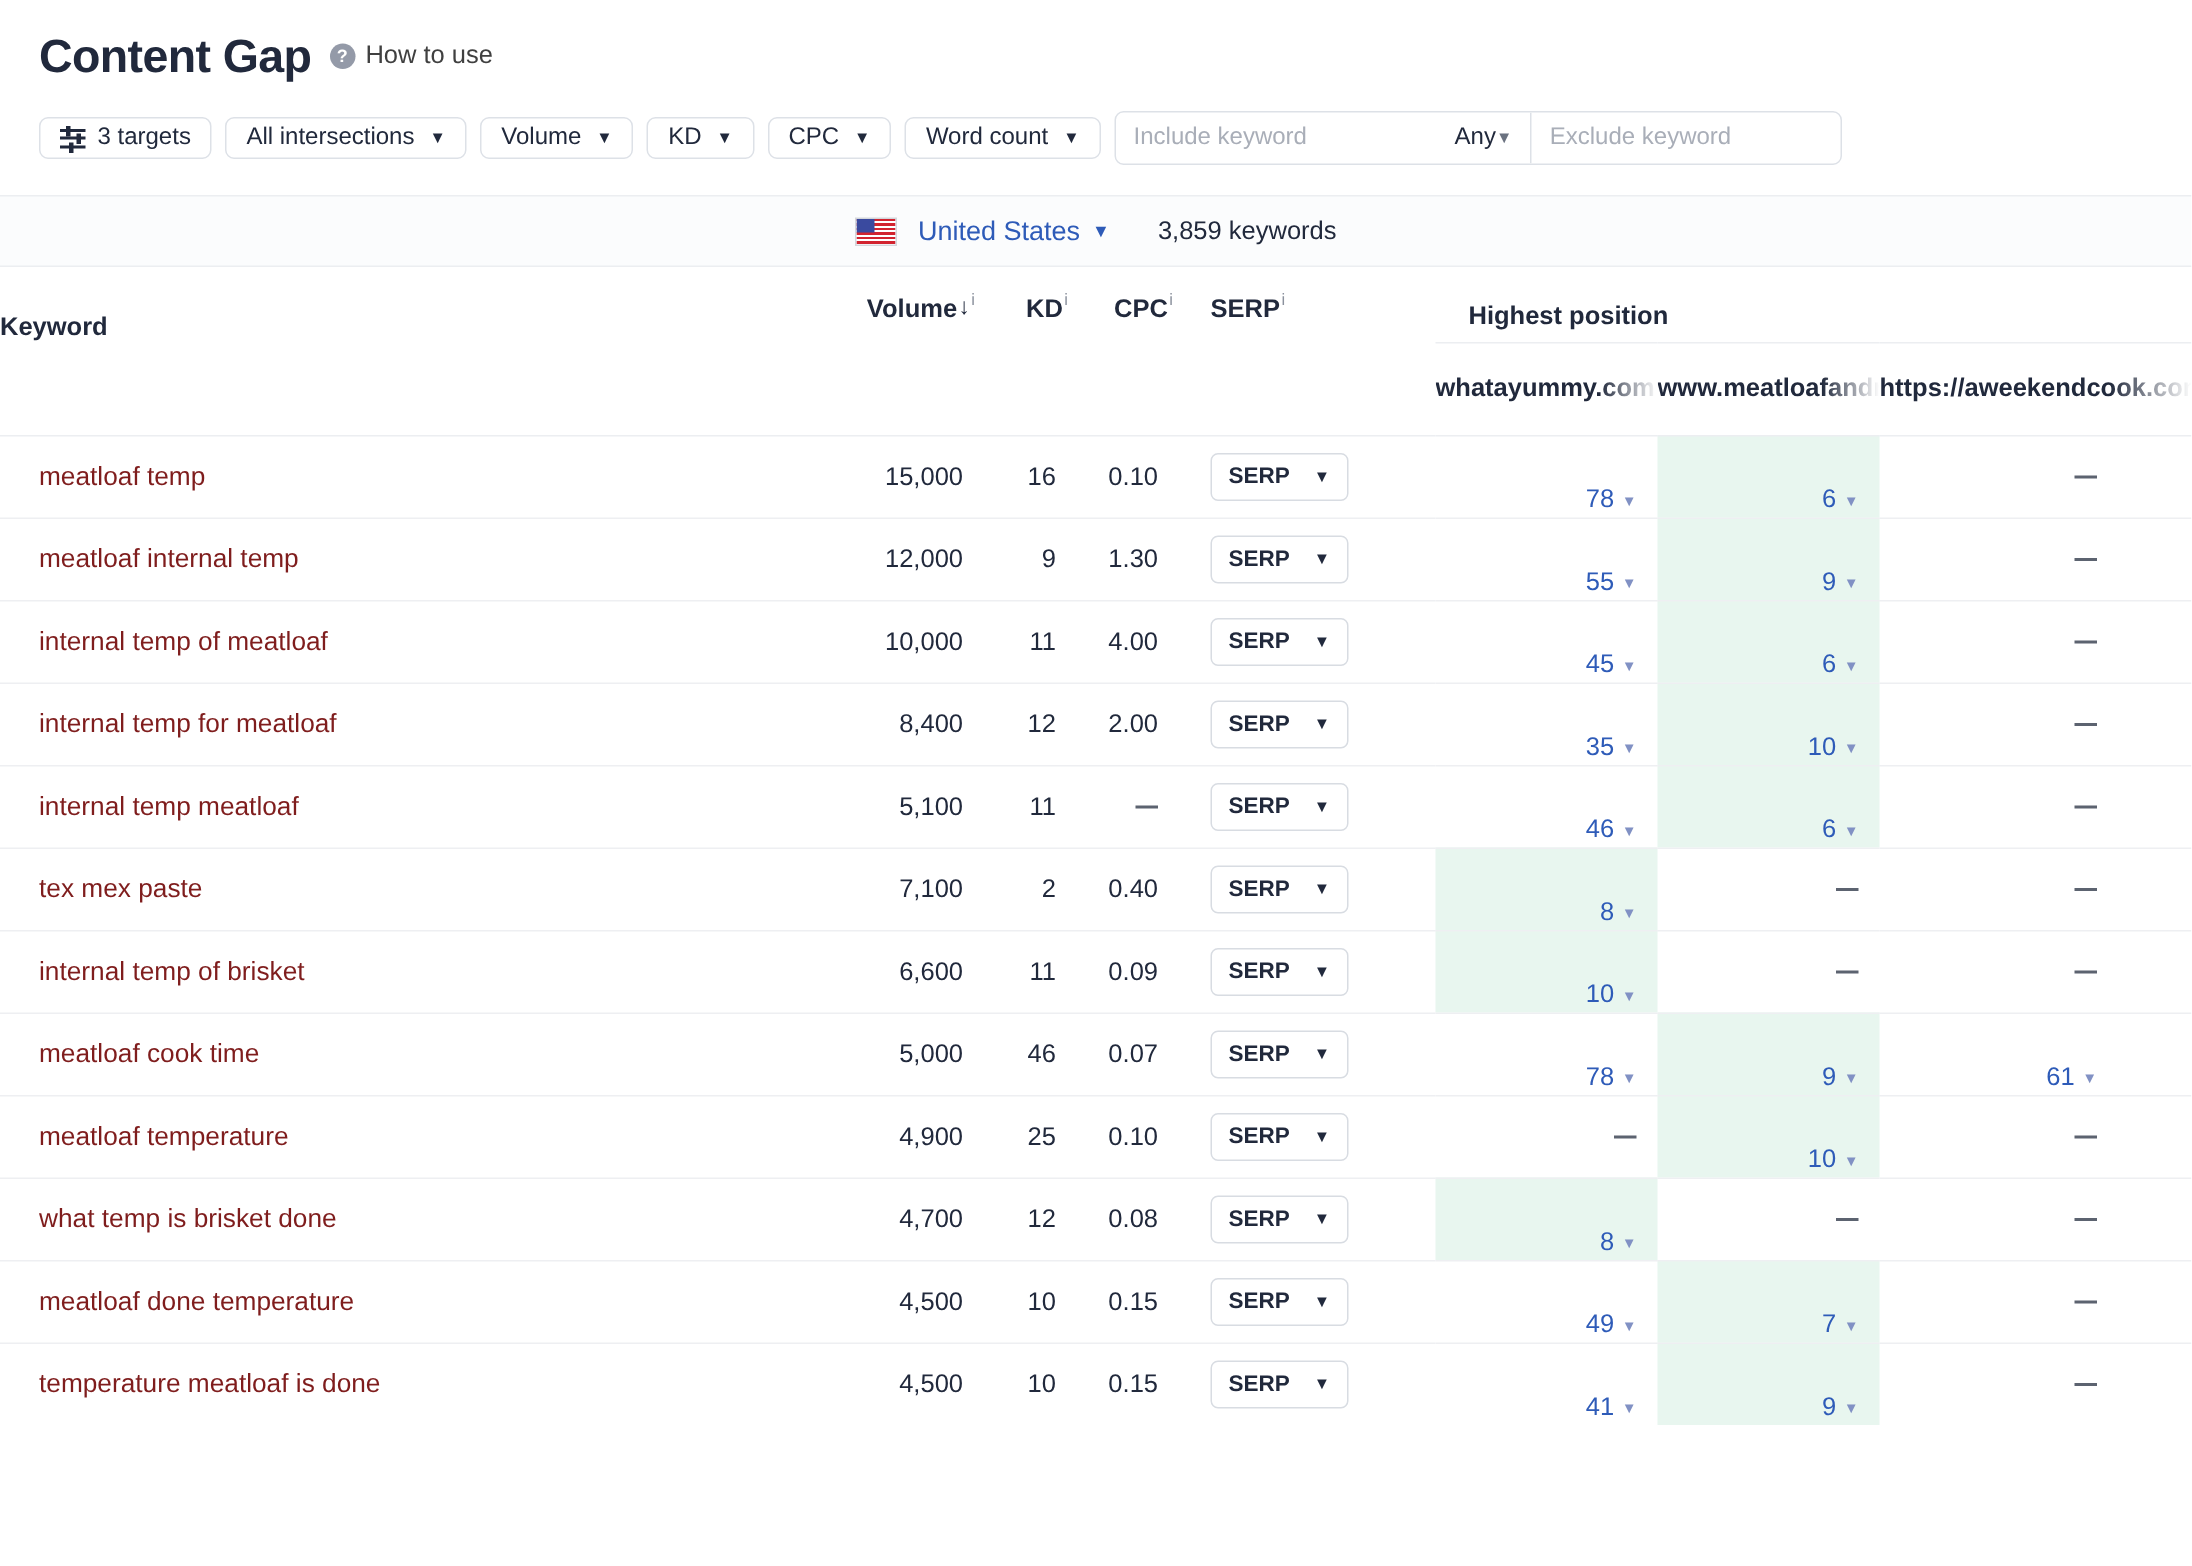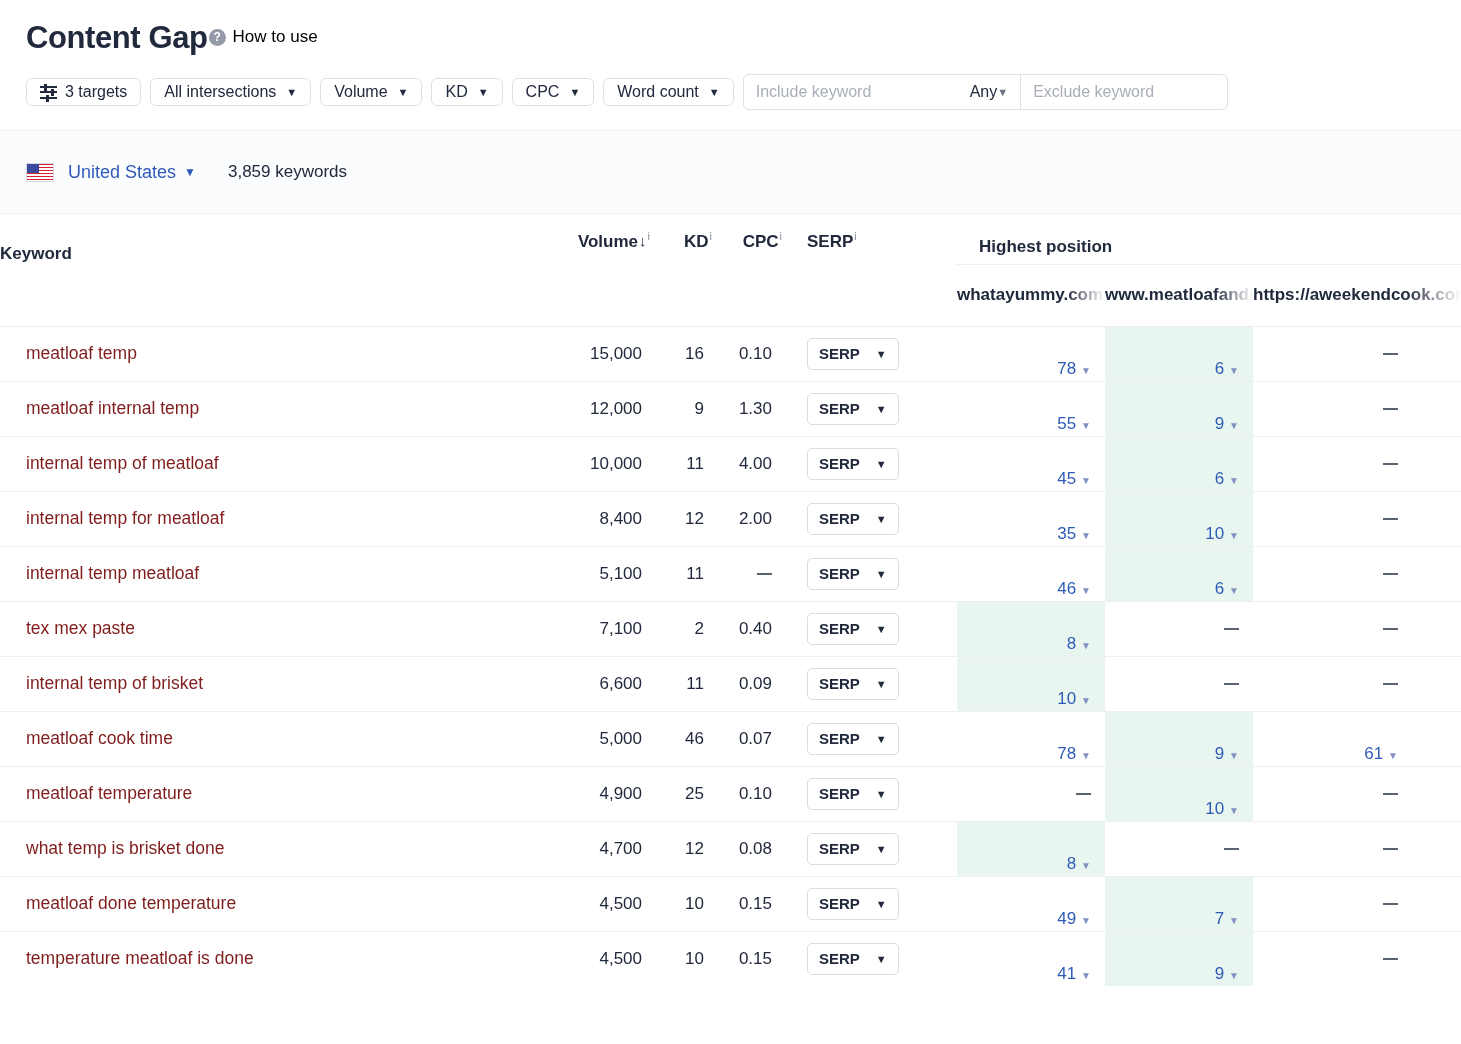--- a/index.html
+++ b/index.html
@@ -12,21 +12,21 @@
     overflow: hidden;
   }
 
   
   .page-head {
     padding: 16px 26px 0 26px;
   }
   .title-row {
     display: flex;
     align-items: center;
-    gap: 1px;
+    gap: 12px;
     height: 42px;
   }
   .page-title {
     font-size: 31px;
     font-weight: 700;
     letter-spacing: -0.4px;
     color: #21293c;
     line-height: 1;
   }
   .howto {
@@ -42,21 +42,21 @@
     color: #fff;
     font-size: 12px;
     font-weight: 700;
     display: flex;
     align-items: center;
     justify-content: center;
     line-height: 1;
   }
   .howto-label {
     font-size: 17px;
-    color: #000000;
+    color: #404040;
   }
 
   
   .filter-bar {
     display: flex;
     align-items: center;
     gap: 9px;
     padding: 16px 26px 20px 26px;
   }
   .fbtn {
@@ -131,28 +131,29 @@
     padding: 0 12px 0 4px;
     font-size: 16px;
     color: #21293c;
     cursor: pointer;
     border-right: 1px solid #dde1e7;
   }
   .kw-any .caret { font-size: 11px; color: #6b7280; }
 
   
   .country-bar {
-    height: 84px;
+    height: 48px;
     border-top: 1px solid #eceef1;
     border-bottom: 1px solid #eceef1;
     background: #fbfcfd;
     display: flex;
     align-items: center;
     padding: 0 26px;
     gap: 14px;
+    justify-content: center;
   }
   .flag {
     width: 28px; height: 19px;
     position: relative;
     overflow: hidden;
     border: 1px solid #d3d6dc;
     flex: none;
   }
   .flag .stripes {
     position: absolute; inset: 0;

